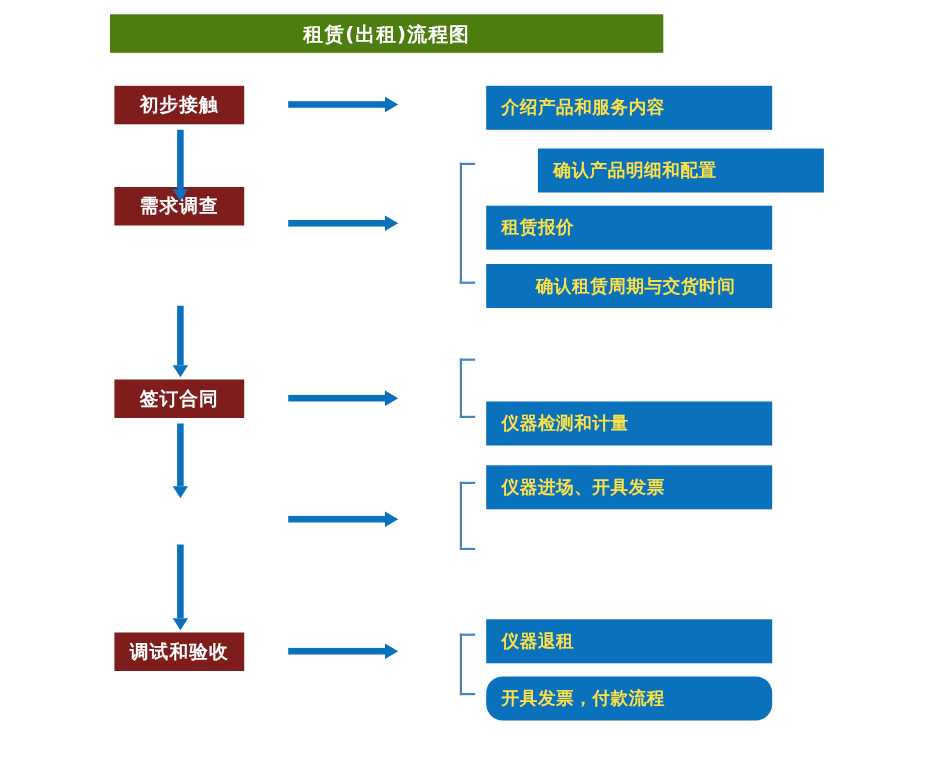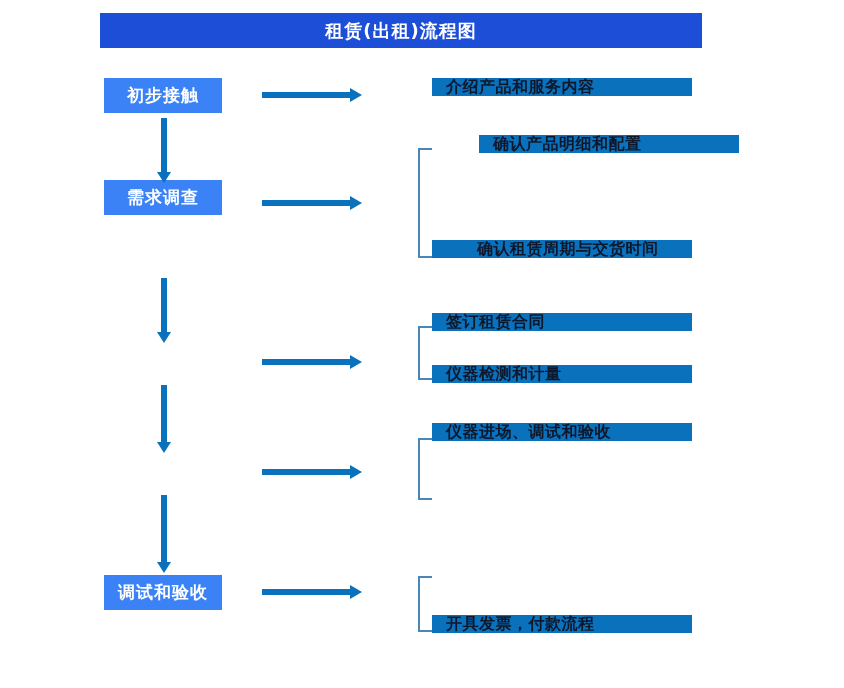--- a/index.html
+++ b/index.html
@@ -18,56 +18,56 @@
     width: 844px;
     height: 688px;
     background: #ffffff;
   }
 
   
   .title-bar {
     position: absolute;
     left: 100px;
     top: 13px;
-    width: 602px;
+    width: 503px;
     height: 35px;
-    background: #1d4ed8;
+    background: #4d7c0f;
     color: #ffffff;
     font-size: 18px;
     font-weight: bold;
     display: flex;
     align-items: center;
     justify-content: center;
     letter-spacing: 1px;
   }
 
   
   .stage-box {
     position: absolute;
     left: 104px;
     width: 118px;
     height: 35px;
-    background: #3b82f6;
+    background: #7f1d1d;
     color: #ffffff;
     font-size: 17px;
     font-weight: bold;
     display: flex;
     align-items: center;
     justify-content: center;
     letter-spacing: 1px;
   }
 
   
   .task-box {
     position: absolute;
-    left: 432px;
+    left: 442px;
     width: 260px;
-    height: 18px;
+    height: 40px;
     background: #0a72bd;
-    color: #0f172a;
+    color: #fde047;
     font-size: 16px;
     font-weight: bold;
     display: flex;
     align-items: center;
     padding-left: 14px;
     box-sizing: border-box;
     letter-spacing: 0.5px;
   }
 
   
@@ -132,22 +132,23 @@
 </style>
 </head>
 <body>
 
 <div id="canvas">
 
   <div class="title-bar">租赁(出租)流程图</div>
 
   <div class="stage-box" style="top:78px;">初步接触</div>
 
-  <div class="stage-box" style="top:180px;">需求调查</div>
-
+  <div class="stage-box" style="top:170px;">需求调查</div>
+
+  <div class="stage-box" style="top:345px;">签订合同</div>
 
 
   <div class="stage-box" style="top:575px;">调试和验收</div>
 
   <div class="v-arrow" style="top:118px; height:65px;">
     <div class="shaft" style="height:54px;"></div>
     <div class="head" style="top:54px;"></div>
   </div>
 
   <div class="v-arrow" style="top:278px; height:65px;">
@@ -195,26 +196,27 @@
   <div class="bracket" style="top:326px; height:54px;"></div>
 
   <div class="bracket" style="top:438px; height:62px;"></div>
 
   <div class="bracket" style="top:576px; height:56px;"></div>
 
   <div class="task-box" style="top:78px;">介绍产品和服务内容</div>
 
   <div class="task-box" style="top:135px;margin-left:47px;">确认产品明细和配置</div>
 
+  <div class="task-box" style="top:187px;">租赁报价</div>
 
   <div class="task-box" style="top:240px;padding-left:45px;">确认租赁周期与交货时间</div>
 
-  <div class="task-box" style="top:313px;">签订租赁合同</div>
 
   <div class="task-box" style="top:365px;">仪器检测和计量</div>
 
-  <div class="task-box" style="top:423px;">仪器进场、调试和验收</div>
-
-
-
-  <div class="task-box" style="top:615px;">开具发票，付款流程</div>
+  <div class="task-box" style="top:423px;">仪器进场、开具发票</div>
+
+
+  <div class="task-box" style="top:563px;">仪器退租</div>
+
+  <div class="task-box" style="top:615px;border-radius:15px;">开具发票，付款流程</div>
 
 </div>
 
 </body></html>

